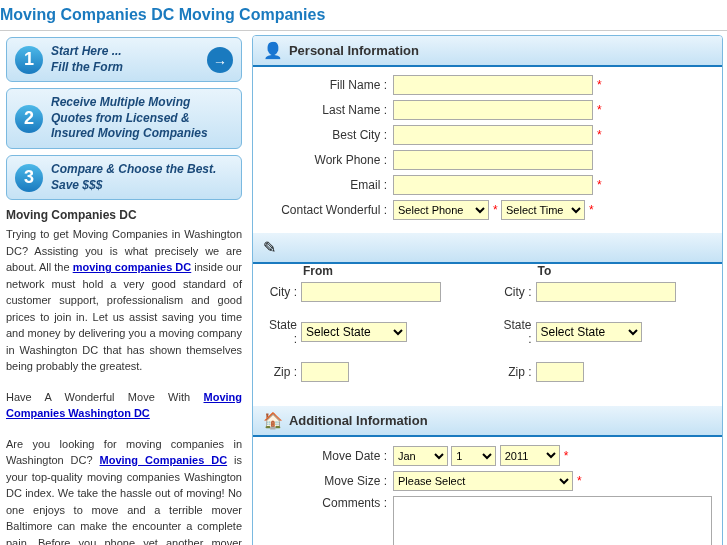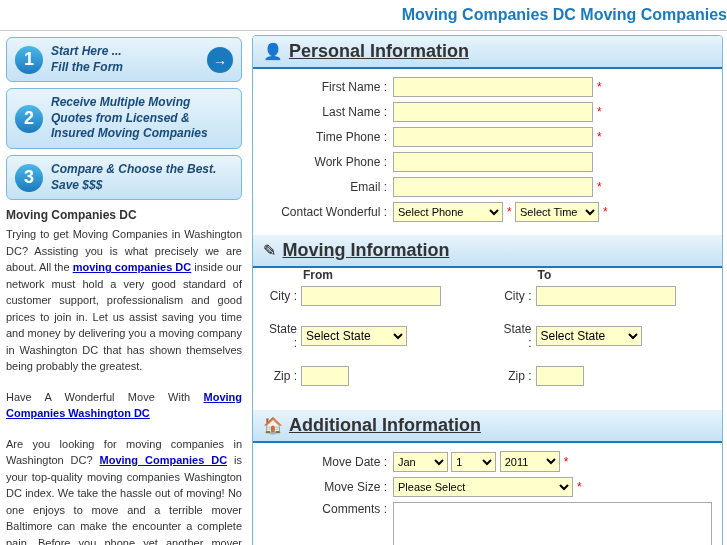--- a/index.html
+++ b/index.html
@@ -1,19 +1,19 @@
 <!DOCTYPE html>
 <html><head>
   <meta charset="utf-8">
   <style>
     * { box-sizing: border-box; margin: 0; padding: 0; }
     body { font-family: Arial, sans-serif; font-size: 12px; background: #fff; }
 
     .page-title {
-      text-align: right;
+      text-align: left;
       color: #1a7abf;
       font-size: 16px;
       font-weight: bold;
       padding: 6px 0;
       border-bottom: 1px solid #ccc;
     }
 
     .main-layout {
       display: flex;
       width: 727px;
@@ -110,23 +110,22 @@
       align-items: center;
       gap: 6px;
     }
 
     .section-header-icon {
       font-size: 16px;
     }
 
     .section-header-title {
       font-weight: bold;
-      font-size: 18px;
-      color: #333;
-      text-decoration: underline;
+      font-size: 13px;
+      color: #333;
     }
 
     .form-section {
       padding: 8px 10px;
       background: #fff;
     }
 
     .form-row {
       display: flex;
       align-items: center;
@@ -215,21 +214,21 @@
       display: flex;
       align-items: center;
       margin-bottom: 5px;
     }
 
     .select-phone {
       background: #ffffcc;
       border: 1px solid #aaa;
       height: 20px;
       font-size: 11px;
-      width: 110px;
+      width: 96px;
     }
 
     .select-time {
       background: #ffffcc;
       border: 1px solid #aaa;
       height: 20px;
       font-size: 11px;
       width: 84px;
     }
 
@@ -333,33 +332,33 @@
   <div class="form-panel">
 
     <div class="section-header">
       <span class="section-header-icon">👤</span>
       <span class="section-header-title">Personal Information</span>
     </div>
 
     <div class="form-section">
 
       <div class="form-row">
-        <span class="form-label">First Name :</span>
+        <span class="form-label">Fill Name :</span>
         <input type="text" class="form-input-yellow" style="">
         <span class="required-star">*</span>
       </div>
 
       <div class="form-row">
         <span class="form-label">Last Name :</span>
         <input type="text" class="form-input-yellow" style="">
         <span class="required-star">*</span>
       </div>
 
       <div class="form-row">
-        <span class="form-label">Time Phone :</span>
+        <span class="form-label">Best City :</span>
         <input type="text" class="form-input-yellow" style="">
         <span class="required-star">*</span>
       </div>
 
       <div class="form-row">
         <span class="form-label">Work Phone :</span>
         <input type="text" class="form-input-yellow" style="">
       </div>
 
       <div class="form-row">
@@ -384,21 +383,20 @@
           <option>Afternoon</option>
           <option>Evening</option>
         </select>
         <span class="required-star">*</span>
       </div>
 
     </div>
 
     <div class="section-header">
       <span class="section-header-icon">✎</span>
-      <span class="section-header-title">Moving Information</span>
     </div>
 
     <div class="two-col-section">
       <div class="col-from">
         <div class="col-heading">From</div>
         <div class="mini-row">
           <span class="mini-label">City :</span>
           <input type="text" class="input-city" style="">
         </div>
         <div class="mini-row">

